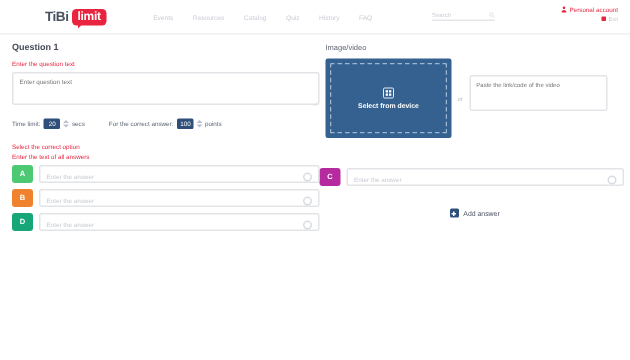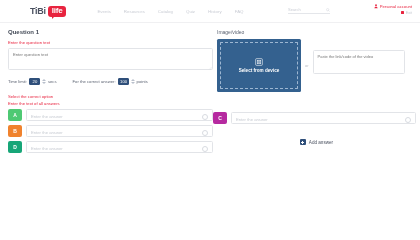--- a/index.html
+++ b/index.html
@@ -134,21 +134,21 @@
 </style>
 </head>
 <body>
 
 <div class="page">
 
   <div class="topbar">
 
     <div class="logo">
       <span class="logo-tibi">TiBi</span>
-      <span class="logo-life">life</span>
+      <span class="logo-life">limit</span>
     </div>
 
     <div class="nav">
       <span class="nav-item">Events</span>
       <span class="nav-item">Resources</span>
       <span class="nav-item">Catalog</span>
       <span class="nav-item">Quiz</span>
       <span class="nav-item">History</span>
       <span class="nav-item">FAQ</span>
     </div>

